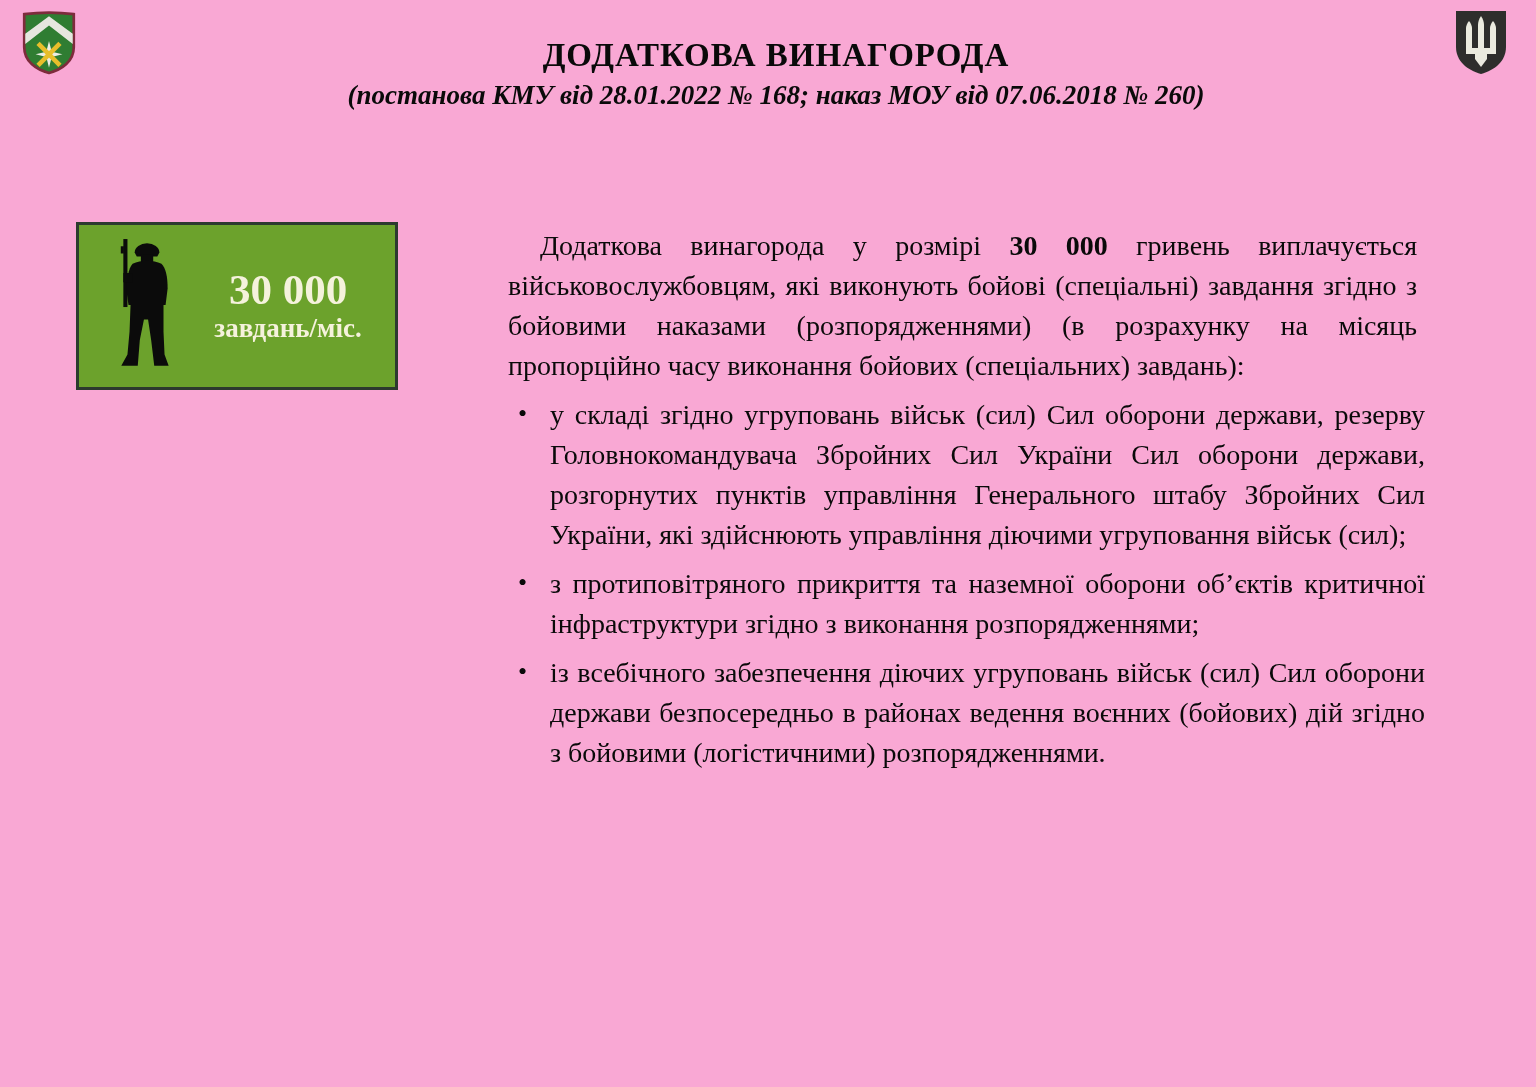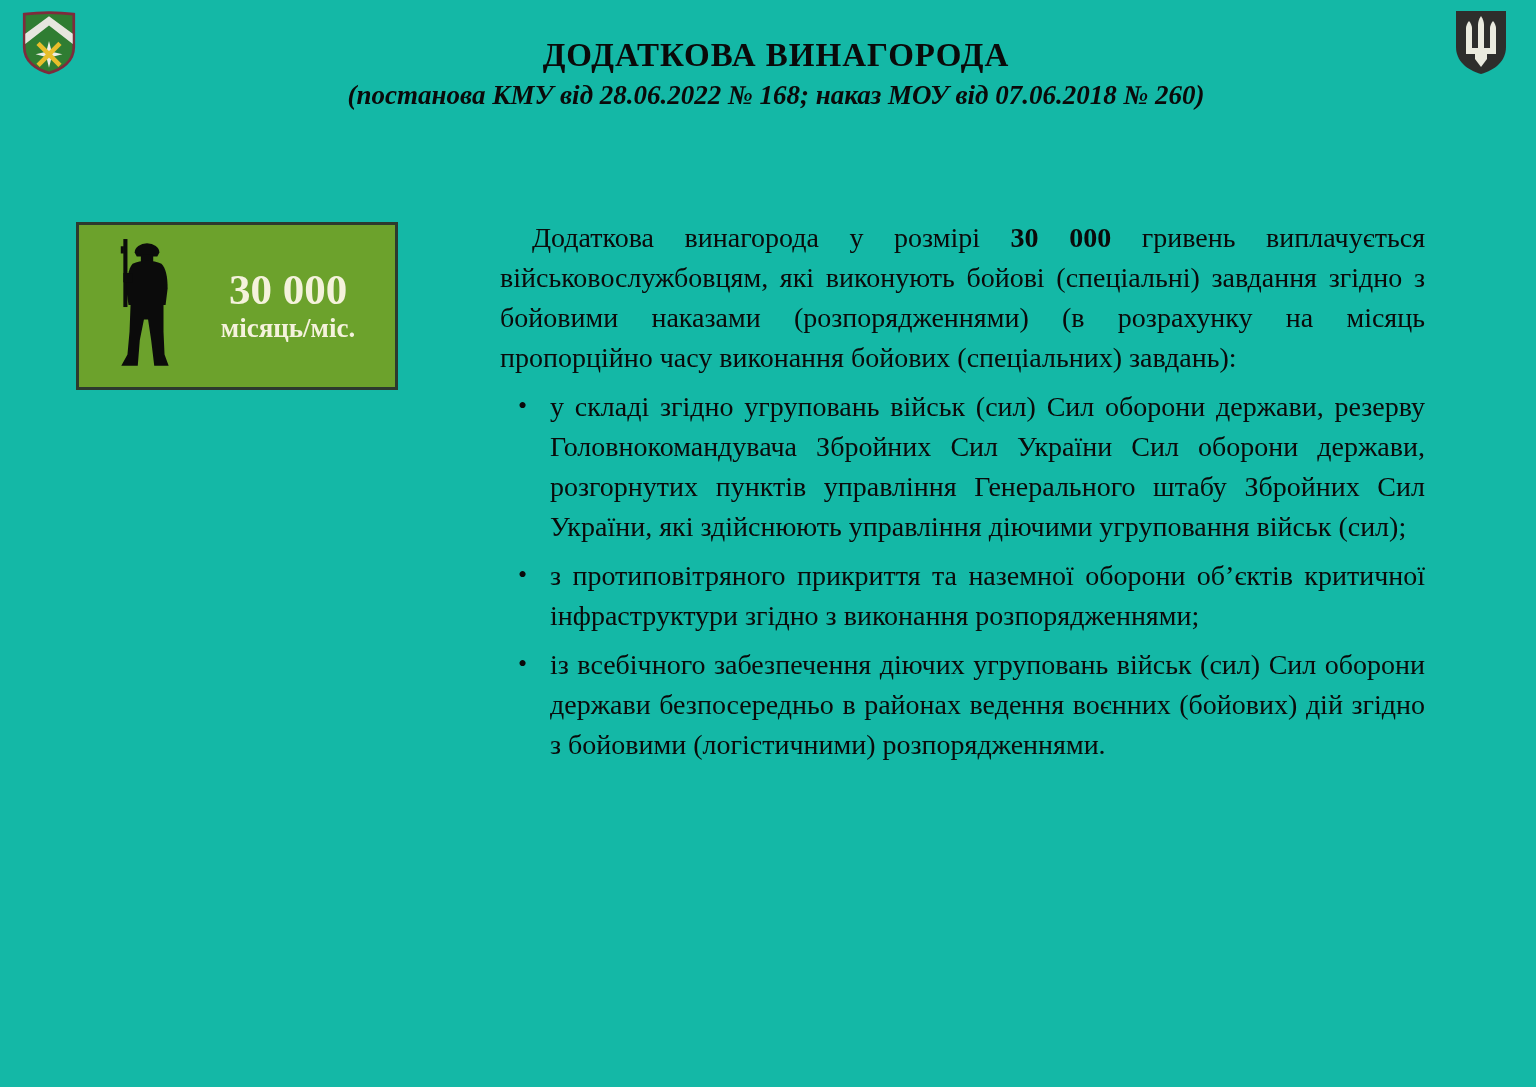--- a/index.html
+++ b/index.html
@@ -1,19 +1,19 @@
 <!DOCTYPE html>
 <html lang="uk"><head>
 <meta charset="utf-8">
 <style>
   html,body { margin:0; padding:0; background:#d8d8d0; }
   .slide {
     position:relative;
     width:1536px; height:1087px;
-    background:#14b8a6;
+    background:#f9a8d4;
     font-family:"Liberation Serif", serif;
     color:#0a0a0a;
     overflow:hidden;
     margin:0 auto;
   }
 
   
   .header { position:absolute; left:112px; right:96px; top:36px; text-align:center; }
   .title {
     font-size:33px; font-weight:bold; letter-spacing:1px;
@@ -43,21 +43,21 @@
     padding-right:4px;
   }
   .reward-amount { font-size:43px; line-height:1.05; }
   .reward-per    { font-size:27px; line-height:1.2; }
 
   
   .content {
     position:absolute; left:500px; top:218px; width:925px;
     font-size:28px; line-height:40px; text-align:justify;
   }
-  .intro { margin:0; text-indent:32px; }
+  .intro { margin:8px; text-indent:32px; }
   .bullets { list-style:none; margin:7px 0 0 0; padding:0; }
   .bullets li { position:relative; padding-left:50px; margin-top:9px; }
   .bullets .dot {
     position:absolute; left:18px; top:-1px;
     font-size:26px; line-height:40px;
   }
 </style>
 </head>
 <body>
 
@@ -70,21 +70,21 @@
       <polygon points="26,29 28.6,39.4 39,42 28.6,44.6 26,55 23.4,44.6 13,42 23.4,39.4" fill="#EDEDE5"></polygon>
       <g fill="#E8BE2B">
         <rect x="23.8" y="27" width="4.4" height="30" transform="rotate(45 26 42)"></rect>
         <rect x="23.8" y="27" width="4.4" height="30" transform="rotate(-45 26 42)"></rect>
       </g>
     </svg>
   </div>
 
   <div class="header">
     <div class="title">ДОДАТКОВА ВИНАГОРОДА</div>
-    <div class="subtitle">(постанова КМУ від 28.06.2022 № 168; наказ МОУ від 07.06.2018 № 260)</div>
+    <div class="subtitle">(постанова КМУ від 28.01.2022 № 168; наказ МОУ від 07.06.2018 № 260)</div>
   </div>
 
   <div class="af-emblem">
     <svg viewBox="0 0 58 66" width="58" height="68">
       <path d="M4 2 L54 2 L54 38 C54 52 43 61 29 65 C15 61 4 52 4 38 Z" fill="#2E2E2C"></path>
       <g fill="#EBEBDF">
         <path d="M29 7 C31 10 32 13 32 16 L32 41 L26 41 L26 16 C26 13 27 10 29 7 Z"></path>
         <path d="M17 12 C19 14.5 20 17 20 19 L20 41 L14 41 L14 19 C14 17 15 14.5 17 12 Z"></path>
         <path d="M41 12 C43 14.5 44 17 44 19 L44 41 L38 41 L38 19 C38 17 39 14.5 41 12 Z"></path>
         <rect x="14" y="39" width="30" height="6"></rect>
@@ -100,21 +100,21 @@
         <rect x="10.5" y="9" width="3" height="7"></rect>
         <path d="M24 15 a12 9 0 0 1 24 0 l-2 4 h-20 z"></path>
         <rect x="30" y="17" width="12" height="8"></rect>
         <path d="M22 26 C18 30 16 42 16 52 L18 66 L54 66 L56 50 C56 38 54 30 50 26 C42 22 30 22 22 26 Z"></path>
         <rect x="13" y="35" width="9" height="9"></rect>
         <path d="M20 66 L19 92 L17 114 L11 125 L27 125 L29 100 L33 80 L37 80 L40 100 L43 125 L57 125 L53 114 L52 92 L52 66 Z"></path>
       </g>
     </svg>
     <div class="reward-text">
       <div class="reward-amount">30 000</div>
-      <div class="reward-per">місяць/міс.</div>
+      <div class="reward-per">завдань/міс.</div>
     </div>
   </div>
 
   <div class="content">
     <p class="intro"><span>Додаткова винагорода у розмірі </span><b>30 000</b><span> гривень виплачується військовослужбовцям, які виконують бойові (спеціальні) завдання згідно з бойовими наказами (розпорядженнями) (в розрахунку на місяць пропорційно часу виконання бойових (спеціальних) завдань):</span></p>
     <ul class="bullets">
       <li>
         <span class="dot">•</span>
         <span>у складі згідно угруповань військ (сил) Сил оборони держави, резерву Головнокомандувача Збройних Сил України Сил оборони держави, розгорнутих пунктів управління Генерального штабу Збройних Сил України, які здійснюють управління діючими угруповання військ (сил);</span>
       </li>

